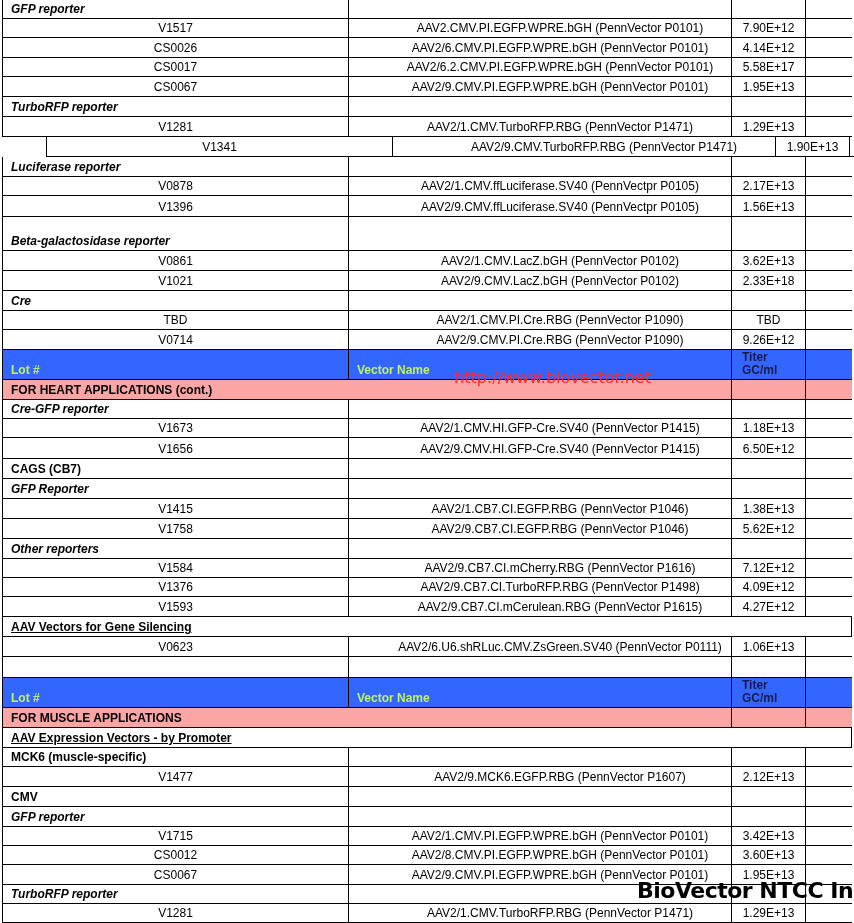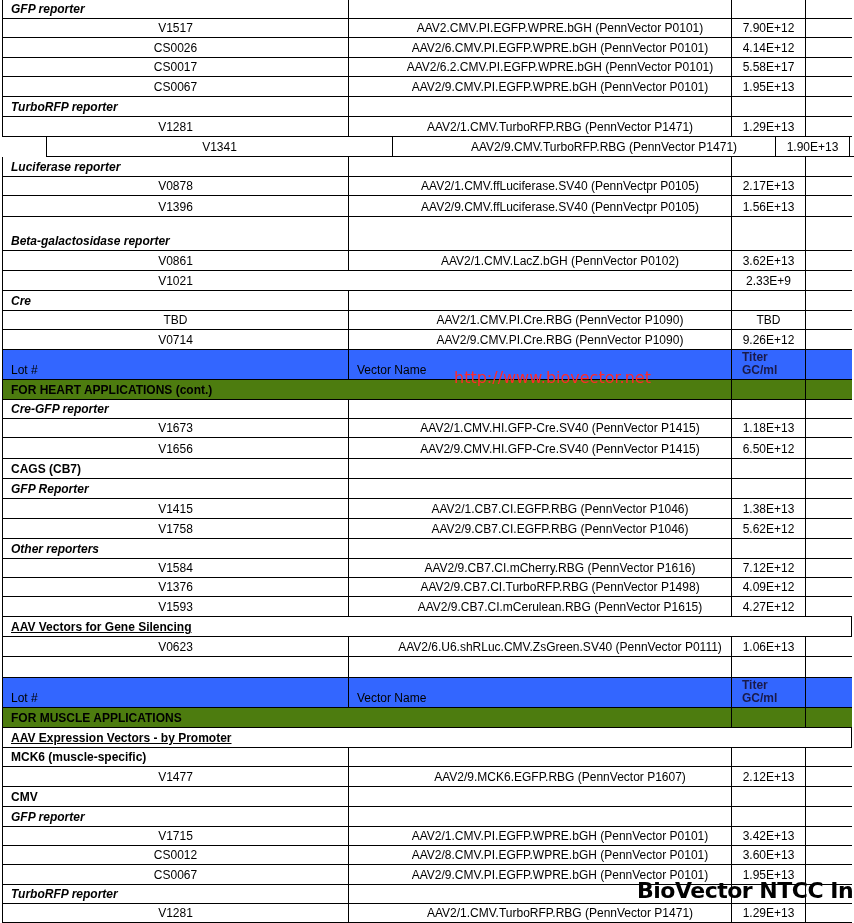--- a/index.html
+++ b/index.html
@@ -13,22 +13,22 @@
   .c-titer { left:729px; width:75px; border-left:1px solid #000; border-right:1px solid #000; }
   .txt { position:absolute; bottom:2px; white-space:nowrap; line-height:14px; }
   .c-lot .txt.center { left:0; right:0; text-align:center; }
   .c-name .txt.center { left:0; right:6px; text-align:center; }
   .c-titer .txt.center { left:0; right:0; text-align:center; }
   .label { left:8px; }
   .italic { font-style:italic; font-weight:bold;margin-top:48px; }
   .bold { font-weight:bold; }
   .underline { text-decoration:underline; }
   .header-row { background:#3366ff; }
-  .header-row .txt { font-weight:normal; color:#000000; }
-  .yellow-row { background:#4d7c0f; }
+  .header-row .txt { font-weight:bold; color:#bef264; }
+  .yellow-row { background:#fca5a5; }
   .span-all { position:absolute; left:0; top:0; bottom:0; width:850px; border-left:1px solid #000; border-right:1px solid #000; box-sizing:border-box; }
   .titer-head { position:absolute; left:10px; top:1px; line-height:13px; font-weight:bold; color:#1a1a4a; }
   .watermark-url { position:absolute; left:454px; top:368px; color:#ff2a2a; font-family:"DejaVu Sans", sans-serif; font-size:16px; white-space:nowrap; }
   .watermark-brand { position:absolute; left:637px; top:878px; font-family:"DejaVu Sans", sans-serif; font-weight:bold; font-size:22px; white-space:nowrap; letter-spacing:-0.5px; color:#000; }
 </style>
 </head>
 <body>
 
 <div id="sheet">
     <div class="row" style="top: 0px; height: 19px;">
@@ -155,22 +155,25 @@
         <span class="txt center">AAV2/1.CMV.LacZ.bGH  (PennVector P0102)</span>
       </div>
       <div class="cell c-titer">
         <span class="txt center">3.62E+13</span>
       </div>
     </div>
     <div class="row" style="top: 271px; height: 20px; padding-left: 11px;">
       <div class="cell c-lot">
         <span class="txt center">V1021</span>
       </div>
-      <div class="cell c-titer">
-        <span class="txt center">2.33E+9</span>
+      <div class="cell c-name">
+        <span class="txt center">AAV2/9.CMV.LacZ.bGH  (PennVector P0102)</span>
+      </div>
+      <div class="cell c-titer">
+        <span class="txt center">2.33E+18</span>
       </div>
     </div>
     <div class="row" style="top: 291px; height: 20px;">
       <div class="cell c-lot">
         <span class="txt label italic">Cre</span>
       </div>
       <div class="cell c-name"></div>
       <div class="cell c-titer"></div>
     </div>
     <div class="row" style="top: 311px; height: 19px;">

